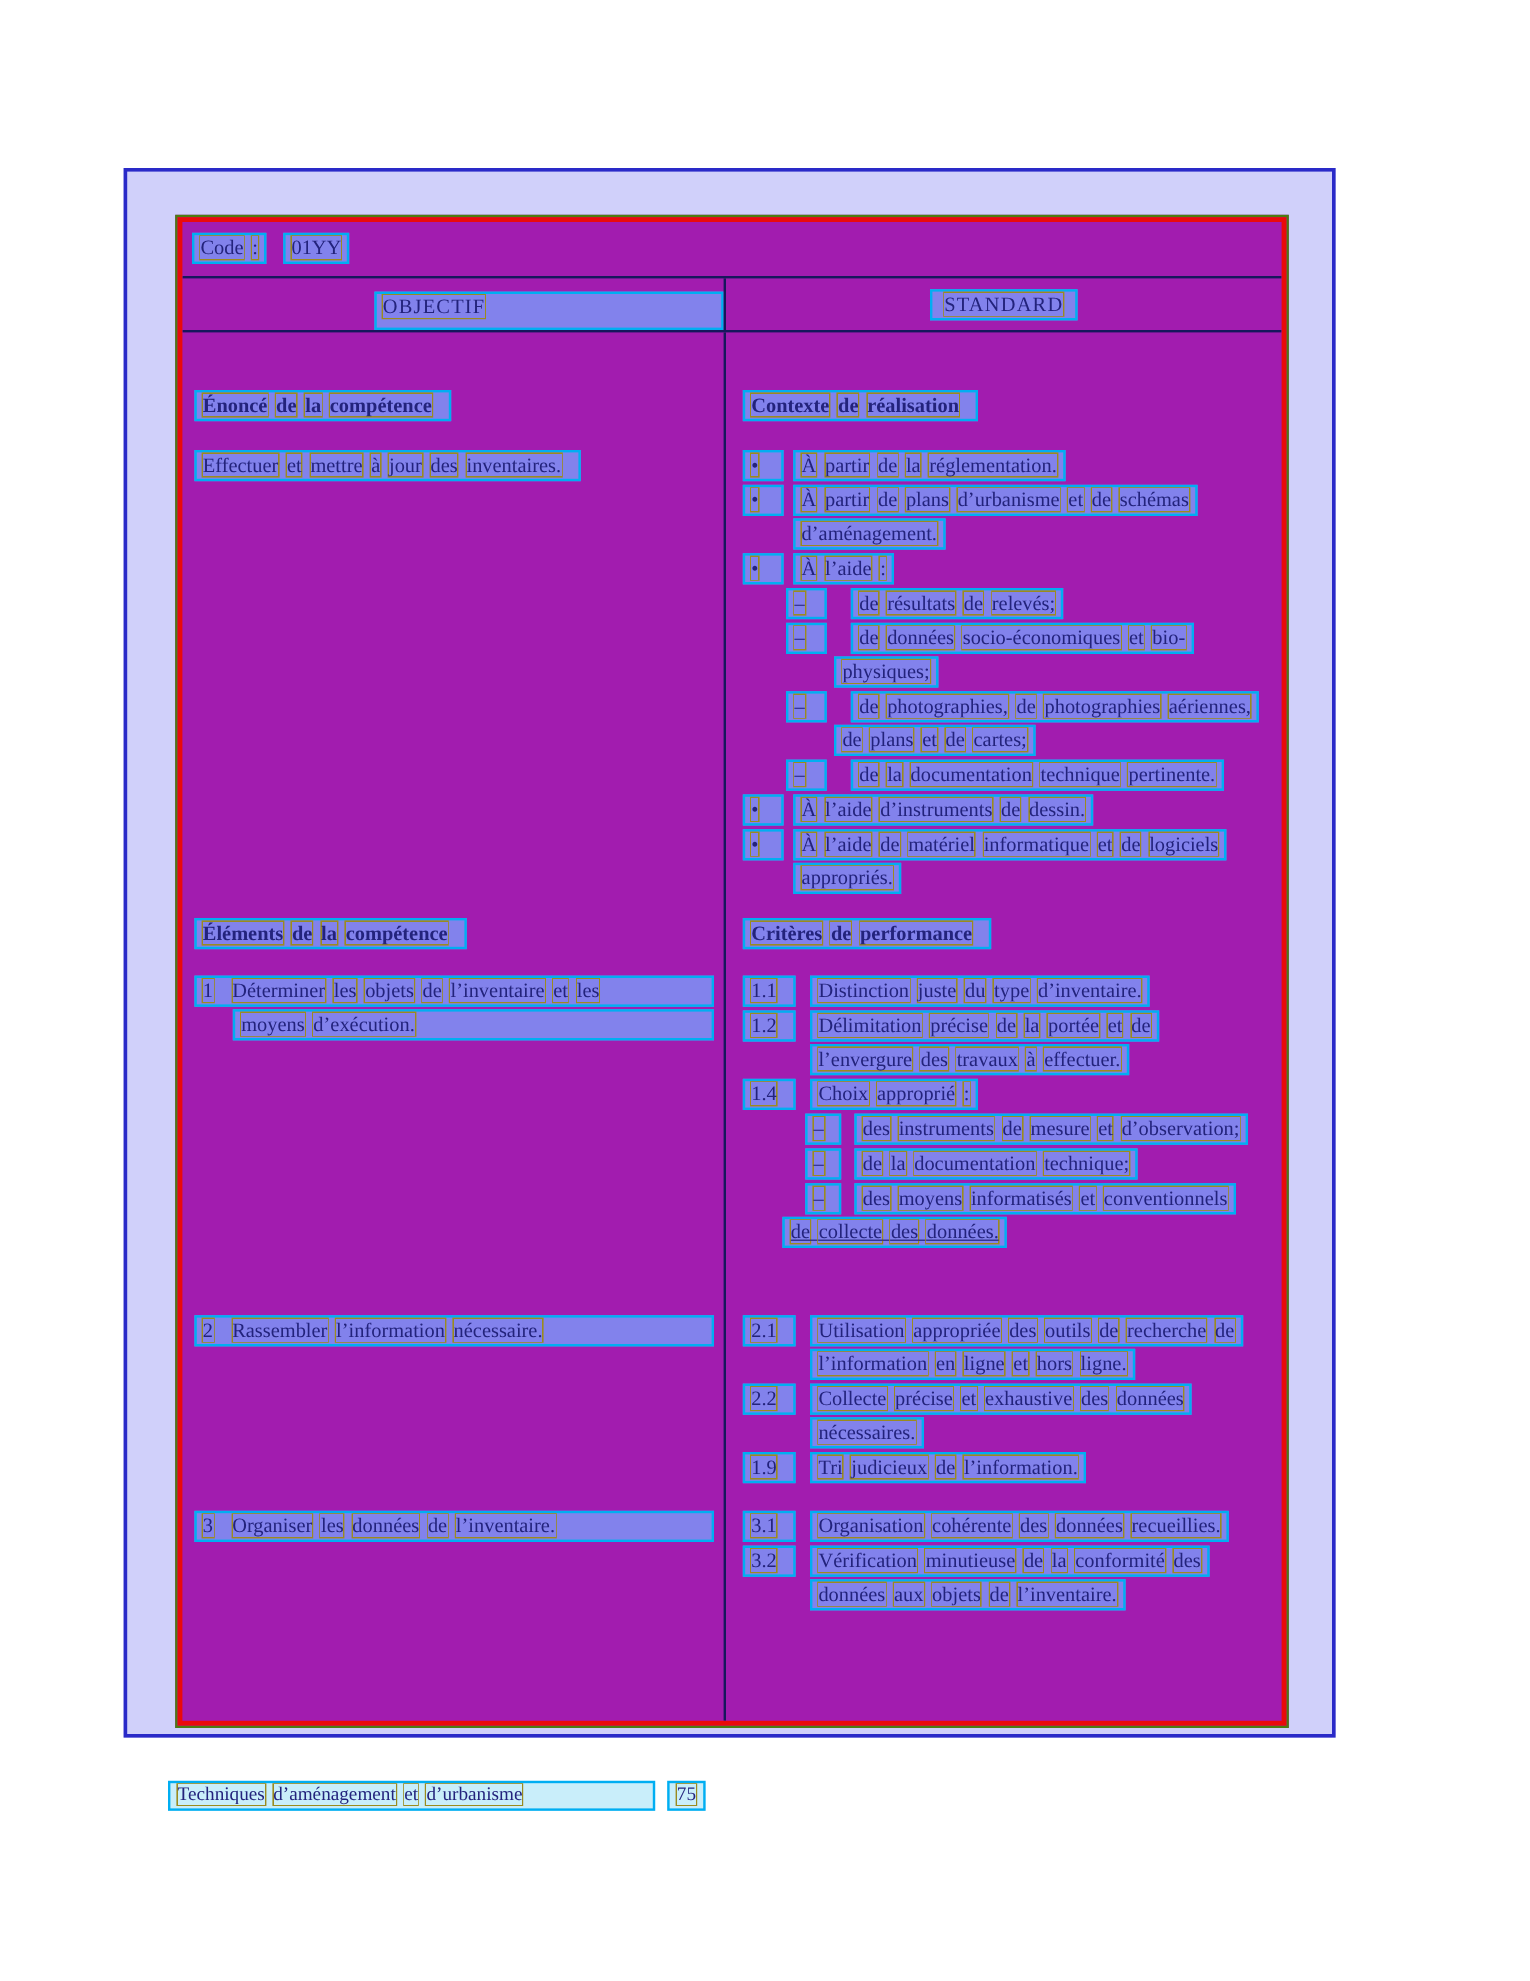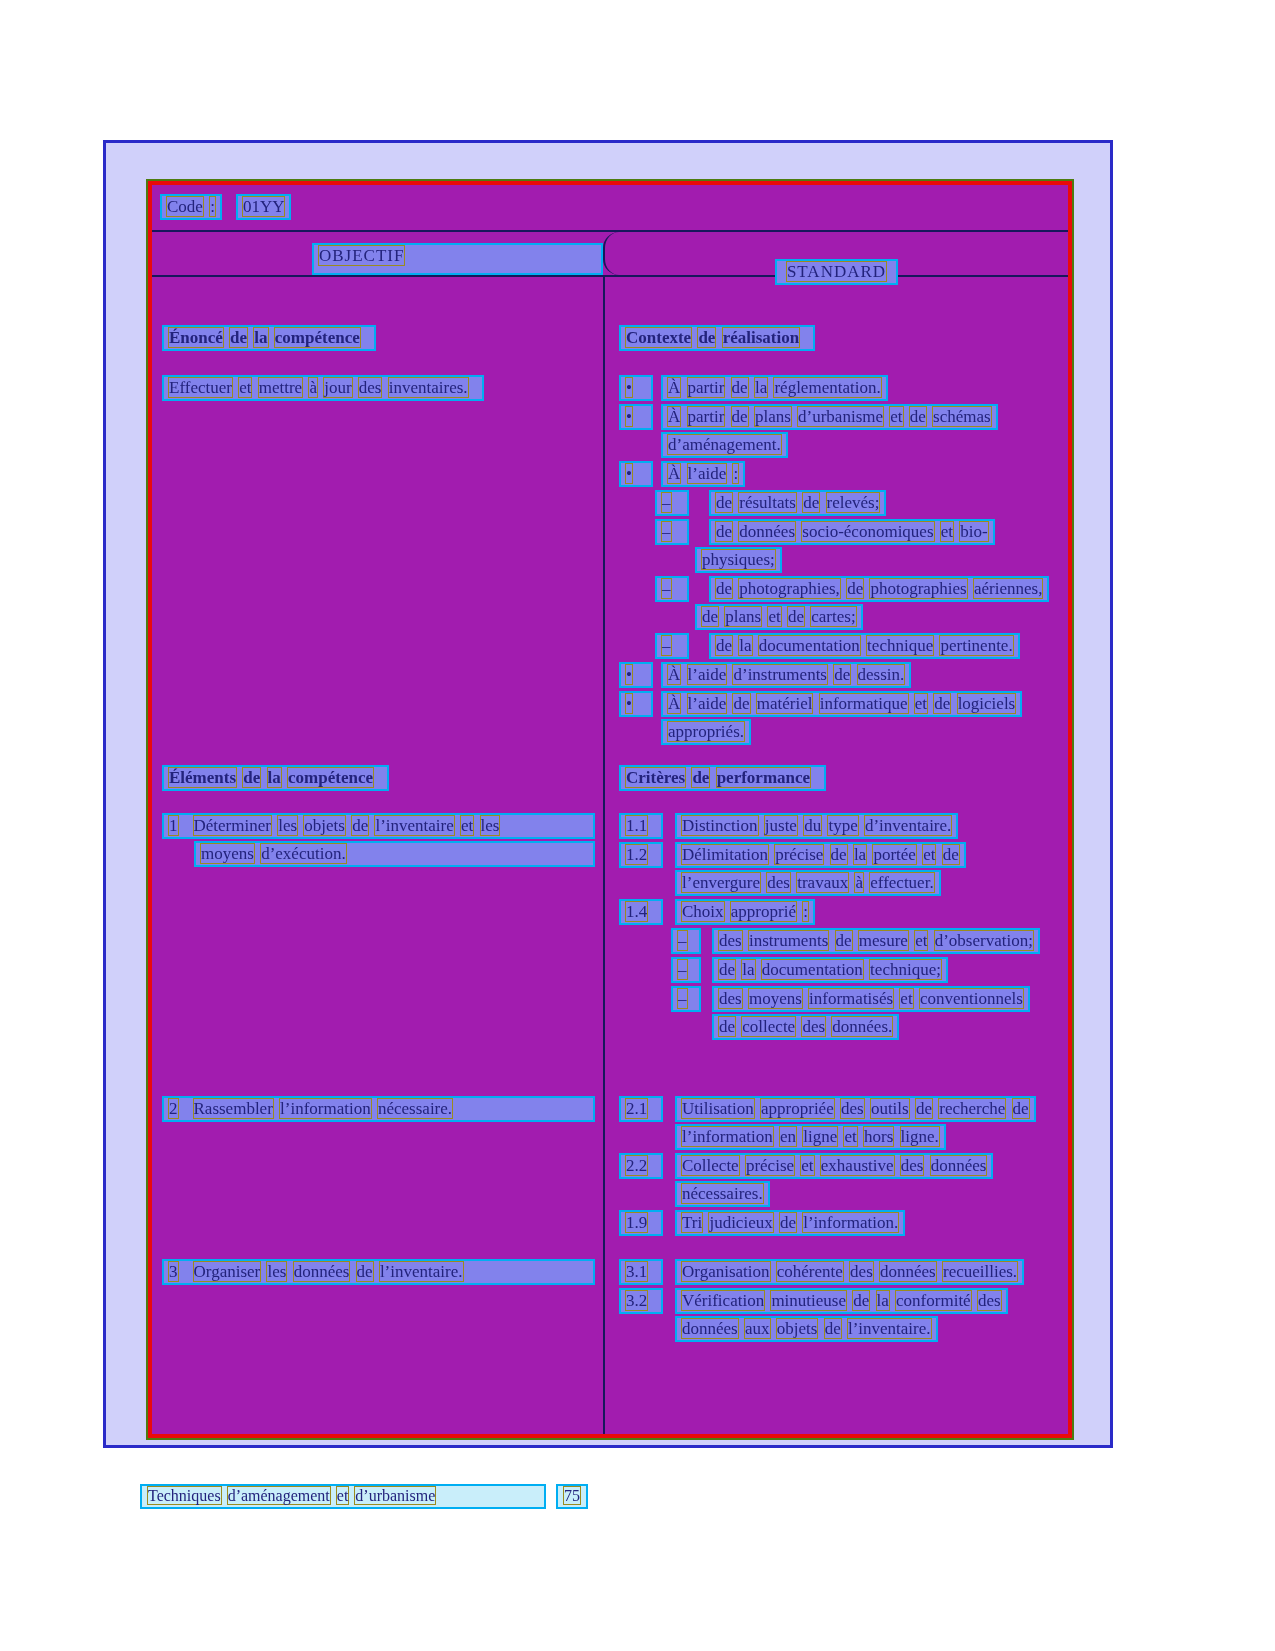--- a/index.html
+++ b/index.html
@@ -12,21 +12,21 @@
   .table-wrap { position:absolute; left:40px; top:36px; width:928px; height:1261px;
                 border:2px solid #4d7c0f; background:#a21caf; }
   .table-red  { width:100%; height:100%; border:4px solid #ea0a0a;
                 display:flex; flex-direction:column; overflow:hidden; }
 
   .code-row { height:47px; border-bottom:2px solid #17175c;
               display:flex; align-items:flex-start; padding:9px 0 0 8px; }
   .hdr-row  { height:45px; border-bottom:2px solid #17175c; display:flex; }
   .hdr-left  { width:451px; display:flex; padding-top:11px; }
   .hdr-right { flex:1; border-left:2px solid #17175c; display:flex;
-               justify-content:center; align-items:flex-start; padding-top:27px;border-radius:16px; }
+               justify-content:center; align-items:flex-start; padding-top:9px; }
 
   .content { flex:1; display:grid; grid-template-columns:451px 1fr;
              grid-template-rows:88px 390px 50px 285px 165px auto; }
   .rc { border-left:2px solid #17175c; }
   .cell { overflow:hidden; }
   .pt-hdr1 { padding-top:48px; }
   .pt-hdr2 { padding-top:10px; }
   .pt-a { padding-top:10px; }
   .pt-b { padding-top:8px; }
   .pt-c { padding-top:6px; }
@@ -49,21 +49,21 @@
 
   
   .m-bullet { margin-left:14px; width:34px; margin-right:8px;  flex:none; }
   .m-dashc  { margin-left:50px; width:34px; margin-right:20px; flex:none; }
   .m-num    { margin-left:14px; width:44px; margin-right:12px; flex:none; }
   .m-dashk  { margin-left:66px; width:30px; margin-right:11px; flex:none; }
   .r-ml     { margin-left:14px; }
   .c-bullet { margin-left:56px; }
   .c-dashc  { margin-left:90px; }
   .c-num    { margin-left:70px; }
-  .c-dashk  { margin-left:107px; }
+  .c-dashk  { margin-left:47px;text-decoration:underline; }
 
   
   .objectif-band { margin-left:160px; flex:1; letter-spacing:1px; }
   .standard-band { letter-spacing:1px; padding-left:10px; padding-right:10px; }
   .code-band { }
   .code-val  { margin-left:14px; }
 
   .footer { position:absolute; left:140px; top:1484px; display:flex; align-items:flex-start; }
   .fband { display:inline-block; background:#c9eefa; border:2px solid #00aef2;
            color:#23237c; font-size:16px; line-height:18px; padding:1px 6px 2px;

